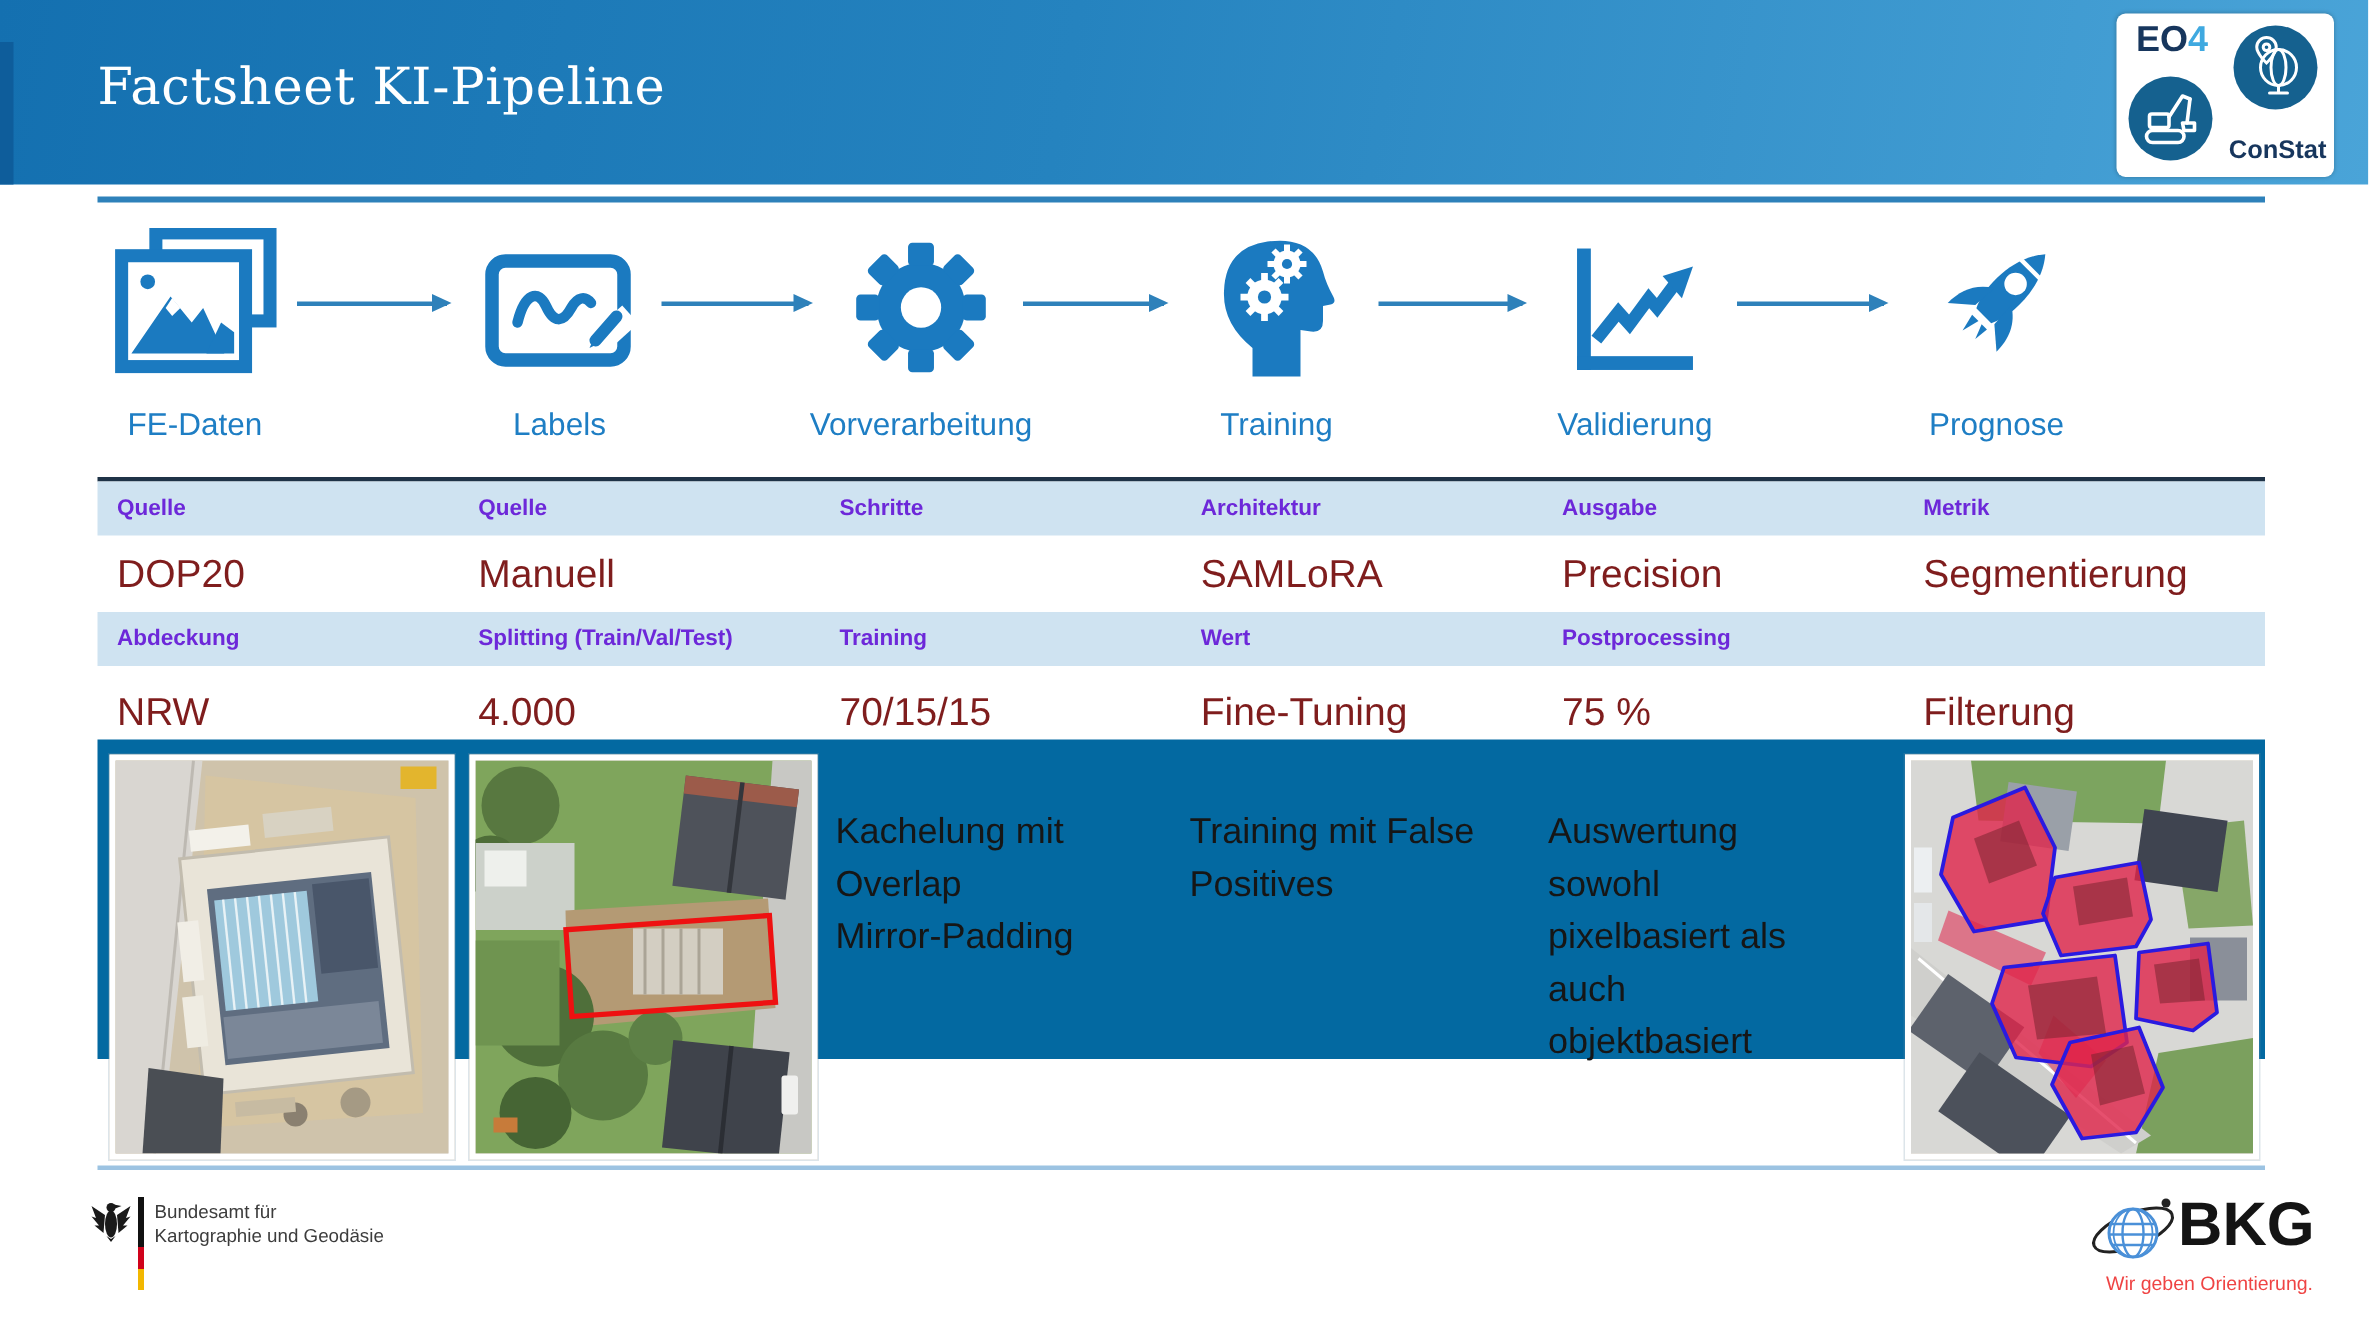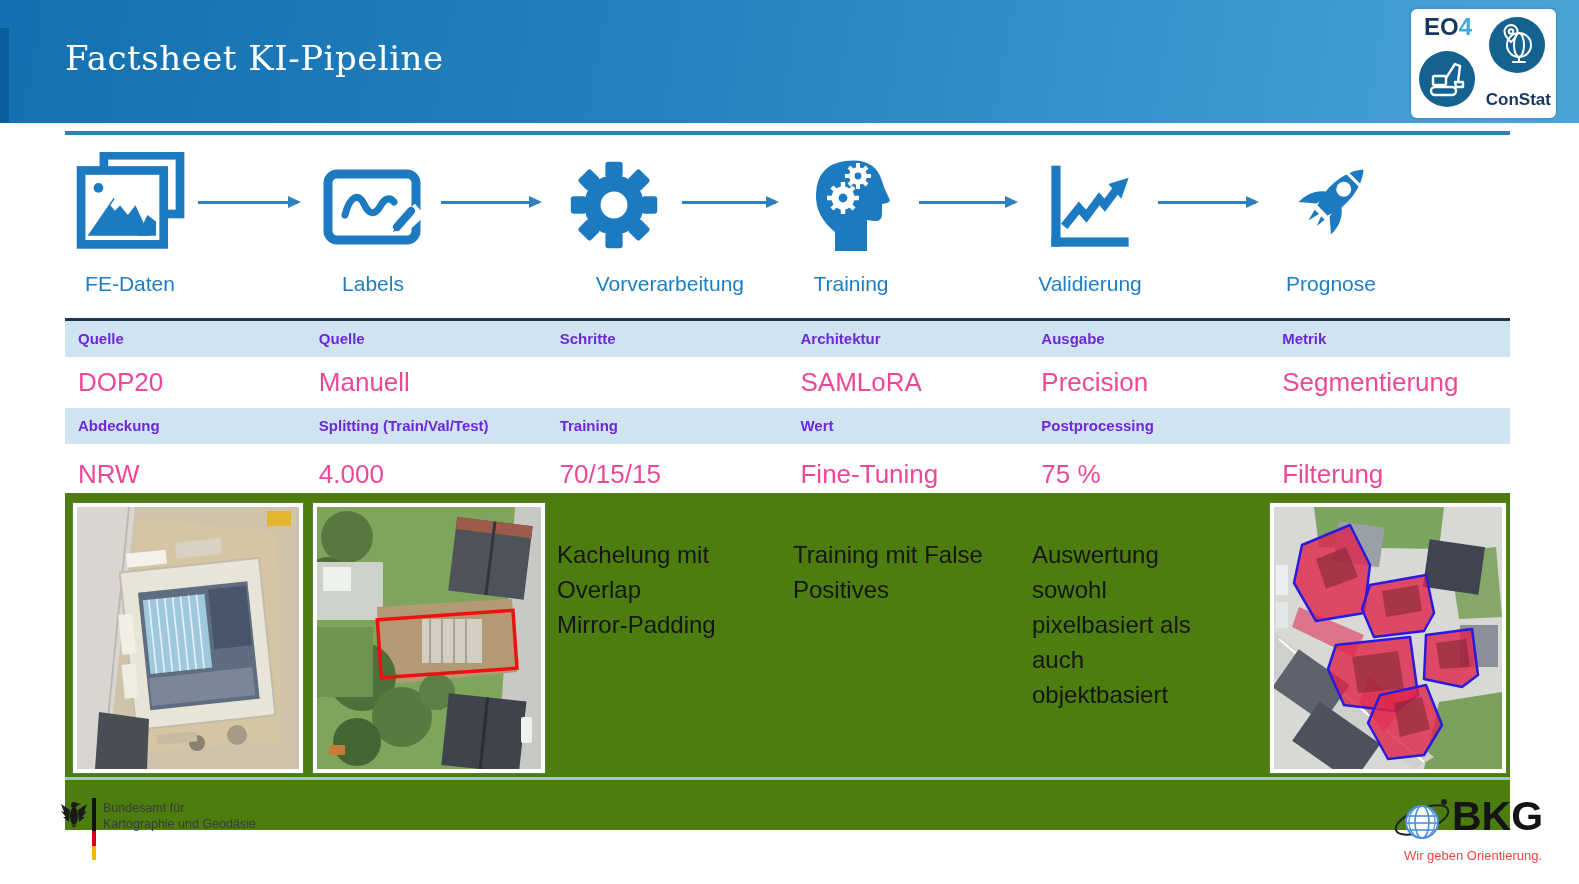--- a/index.html
+++ b/index.html
@@ -30,24 +30,24 @@
   .stage-label{position:absolute;width:260px;text-align:center;font-size:21px;color:#1e7ec4;}
   .arrow{position:absolute;top:201px;height:0;border-top:3.5px solid #2e81ba;}
   .arrow::after{content:'';position:absolute;right:-3px;top:-8.5px;width:0;height:0;
     border-left:13px solid #2e81ba;border-top:6.5px solid transparent;border-bottom:6.5px solid transparent;}
 
   
   .t-line{position:absolute;left:65px;top:318px;width:1445px;height:3px;background:#1f3347;}
   .t-row{position:absolute;left:65px;width:1445px;display:grid;grid-template-columns:repeat(6,1fr);}
   .t-head{background:#cfe3f1;}
   .t-head .cell{font-size:15px;font-weight:700;color:#6d28d9;line-height:36px;padding-left:13px;}
-  .t-vals .cell{font-size:26px;color:#ec4899;padding-left:13px;display:flex;align-items:center;}
-
-  
-  .panel{position:absolute;left:65px;top:493px;width:1445px;height:337px;background:#4d7c0f;}
+  .t-vals .cell{font-size:26px;color:#7f1d1d;padding-left:13px;display:flex;align-items:center;}
+
+  
+  .panel{position:absolute;left:65px;top:493px;width:1445px;height:213px;background:#0369a1;}
   .panel-underline{position:absolute;left:65px;top:777px;width:1445px;height:3px;background:#9cc3e2;}
   .aerial{position:absolute;border:4px solid #ffffff;box-shadow:0 0 0 1px rgba(120,150,170,.25);background:#cfc8ba;}
   .aerial svg{display:block;}
   .detail-text{position:absolute;font-size:24px;line-height:35px;color:#161616;white-space:pre-line;}
 
   
   .flag-bar{position:absolute;left:92px;top:798px;width:4px;height:62px;
     background:linear-gradient(180deg,#111 0 54%,#d0021b 54% 77%,#f2b700 77% 100%);}
   .bkg-left-text{position:absolute;left:103px;top:801px;font-size:12.5px;line-height:15.5px;color:#3c3c3c;}
   .bkg-word{position:absolute;left:1452px;top:793px;font-size:41px;font-weight:700;color:#141414;letter-spacing:0;}
@@ -182,21 +182,21 @@
   </div>
 
   <div class="arrow" style="left:198px;width:100px;"></div>
   <div class="arrow" style="left:441px;width:98px;"></div>
   <div class="arrow" style="left:682px;width:94px;"></div>
   <div class="arrow" style="left:919px;width:96px;"></div>
   <div class="arrow" style="left:1158px;width:98px;"></div>
 
   <div class="stage-label" style="left:0px;top:272px;">FE-Daten</div>
   <div class="stage-label" style="left:243px;top:272px;">Labels</div>
-  <div class="stage-label" style="left:484px;top:272px;text-align:right;">Vorverarbeitung</div>
+  <div class="stage-label" style="left:484px;top:272px;">Vorverarbeitung</div>
   <div class="stage-label" style="left:721px;top:272px;">Training</div>
   <div class="stage-label" style="left:960px;top:272px;">Validierung</div>
   <div class="stage-label" style="left:1201px;top:272px;">Prognose</div>
 
   <div class="t-line"></div>
 
   <div class="t-row t-head" style="top:321px;height:36px;">
     <div class="cell">Quelle</div>
     <div class="cell">Quelle</div>
     <div class="cell">Schritte</div>

